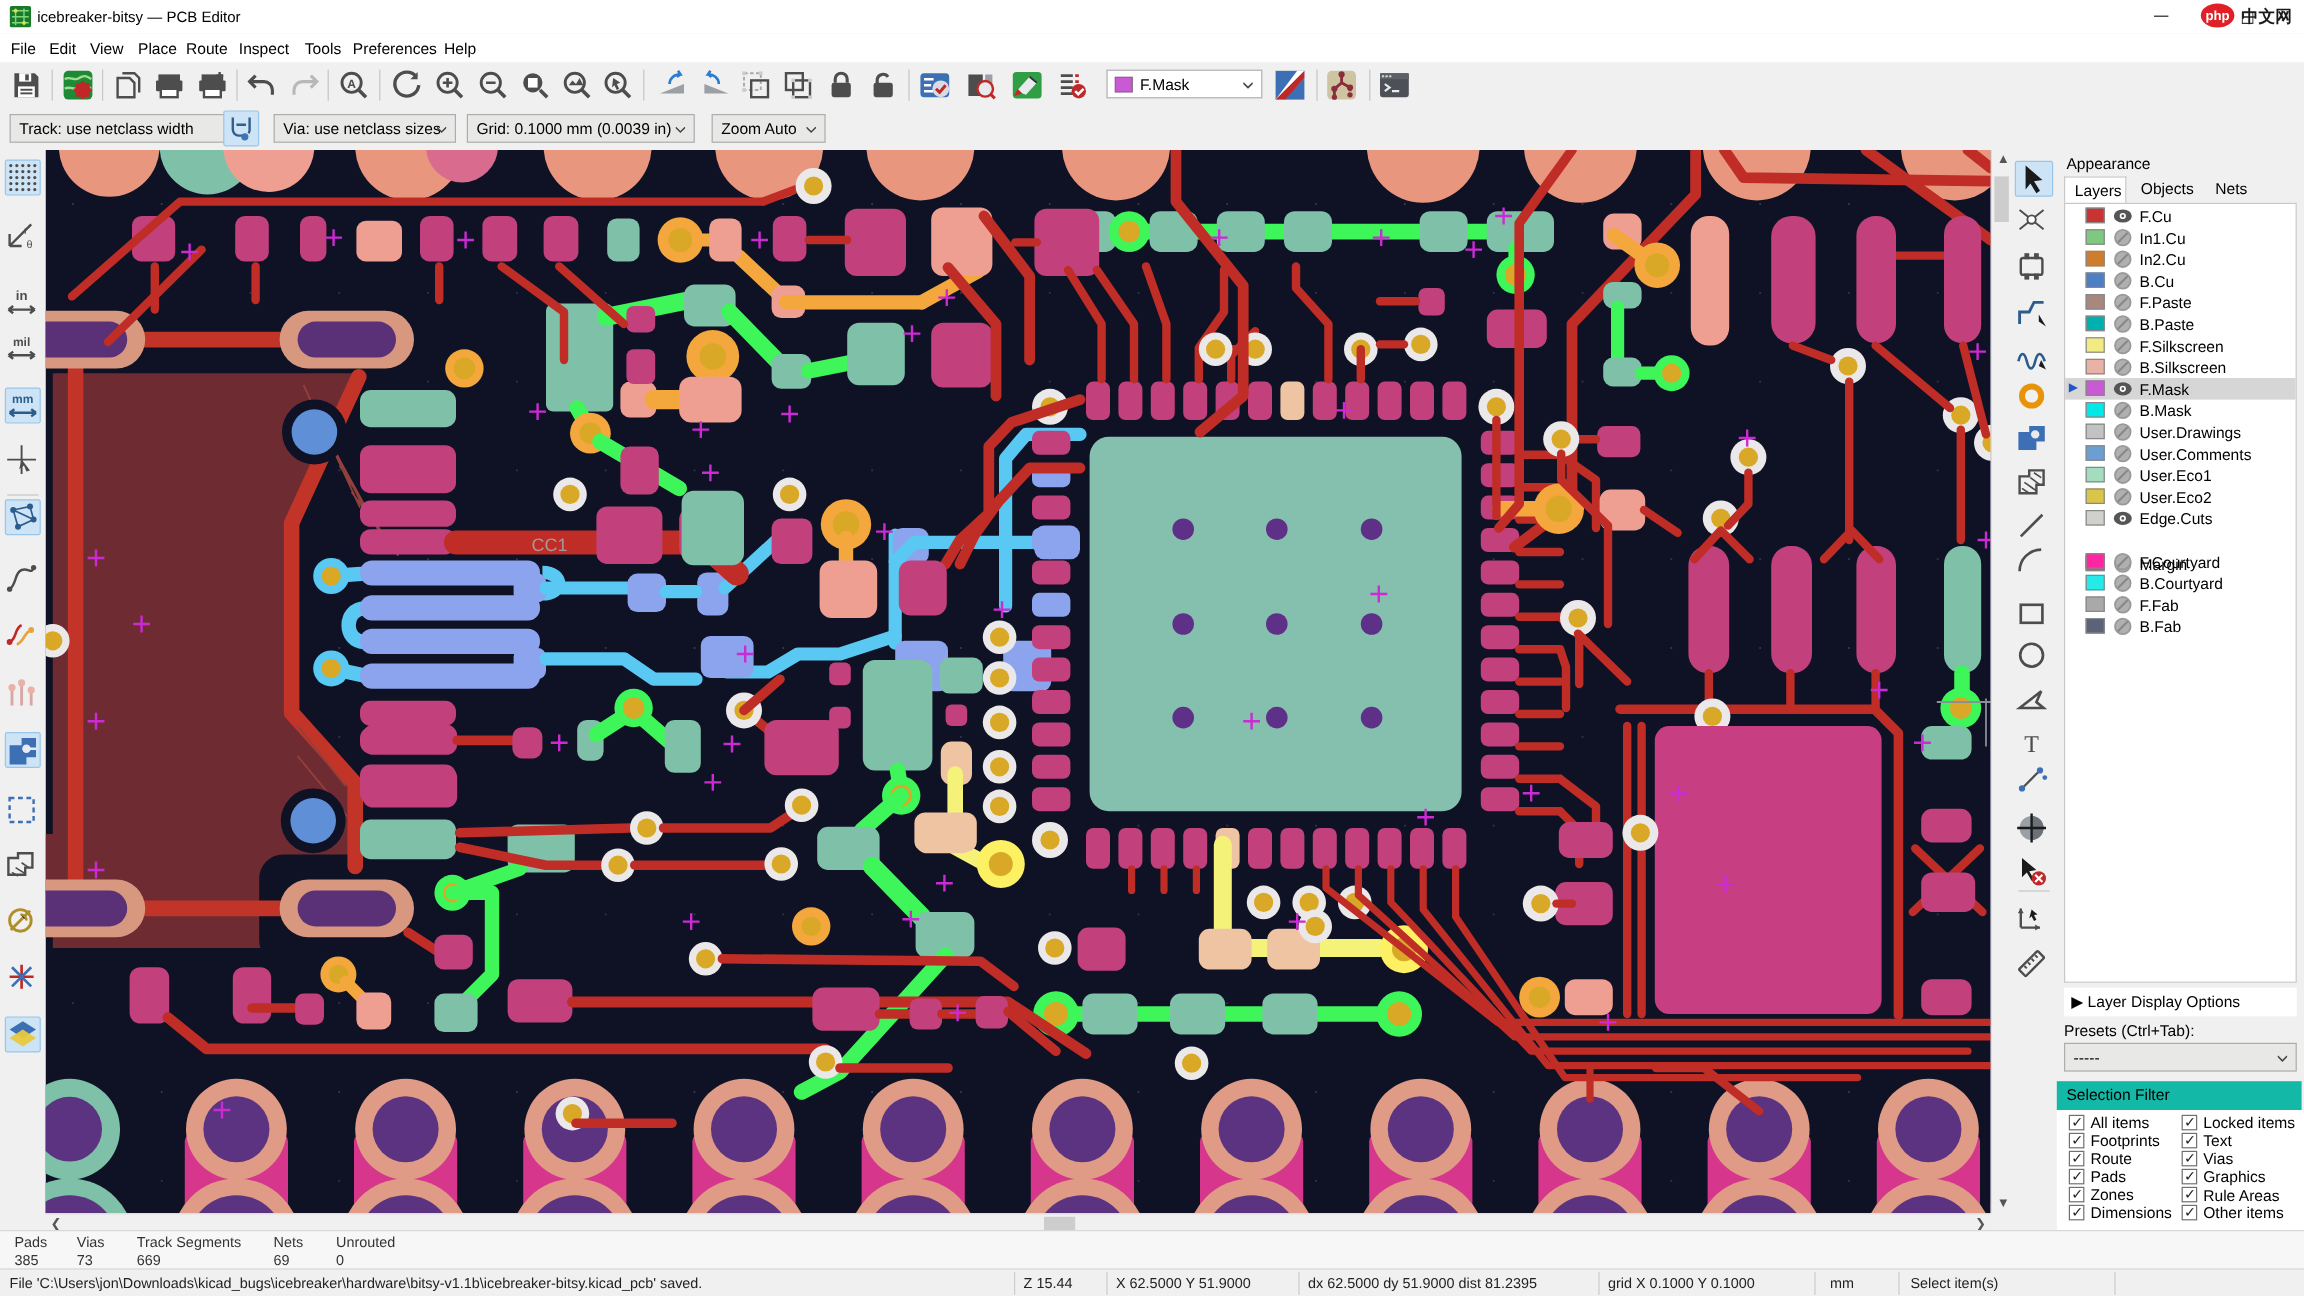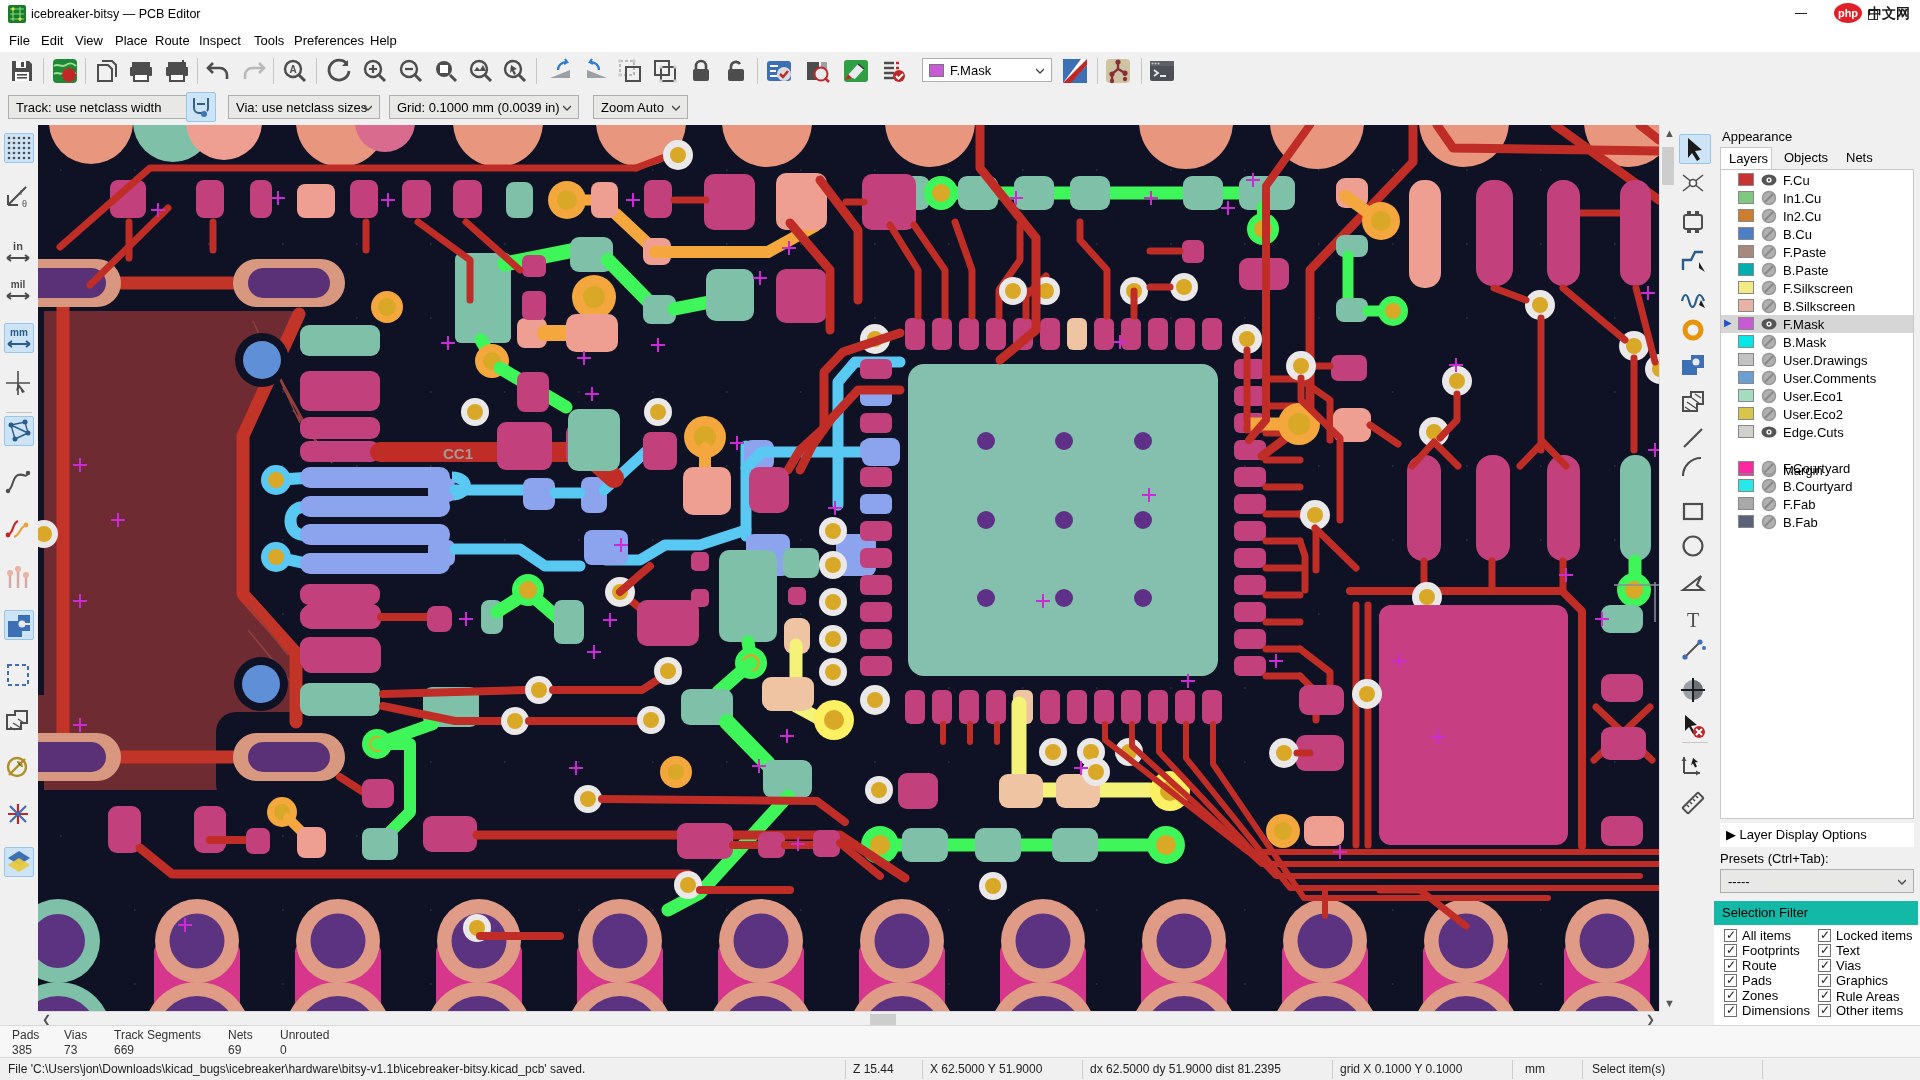--- a/index.html
+++ b/index.html
@@ -19,21 +19,21 @@
 #toolbar2 { left:0; top:90px; width:1920px; height:35px; background:#f0f0f0; }
 .combo { position:absolute; height:24px; background:#e8e8e6; border:1px solid #adadad; font-size:13px; color:#000; }
 .combo .ct { position:absolute; left:7px; top:4px; white-space:nowrap; }
 .combo .arr { position:absolute; right:7px; top:8px; width:8px; height:8px; }
 .tsep { position:absolute; top:6px; width:1px; height:26px; background:#c5c5c5; }
 
 #leftbar { left:0; top:125px; width:38px; height:902px; background:#f0f0f0; }
 .licon { position:absolute; left:4px; width:30px; height:30px; }
 .active { background:#cde3f6; border:1px solid #98c5e8; border-radius:2px; }
 
-#canvas { left:38px; top:125px; width:1621px; height:878px; background:#c4b5fd;font-weight:bold; }
+#canvas { left:38px; top:125px; width:1621px; height:878px; background:#c4b5fd; }
 
 #hscroll { left:38px; top:1011px; width:1621px; height:16px; background:#f0f0f0; border-top:1px solid #dcdcdc; }
 #vscroll { left:1659px; top:125px; width:17px; height:886px; background:#f0f0f0; border-left:1px solid #dcdcdc; }
 .sbtn { position:absolute; font-size:11px; color:#555; }
 
 #rightbar { left:1676px; top:125px; width:38px; height:900px; background:#f0f0f0; }
 .ricon { position:absolute; left:3px; width:32px; height:30px; }
 
 #apanel { left:1714px; top:125px; width:206px; height:900px; background:#f0f0f0; }
 #apanel .hdr { position:absolute; left:8px; top:4px; font-size:13px; color:#000; }

